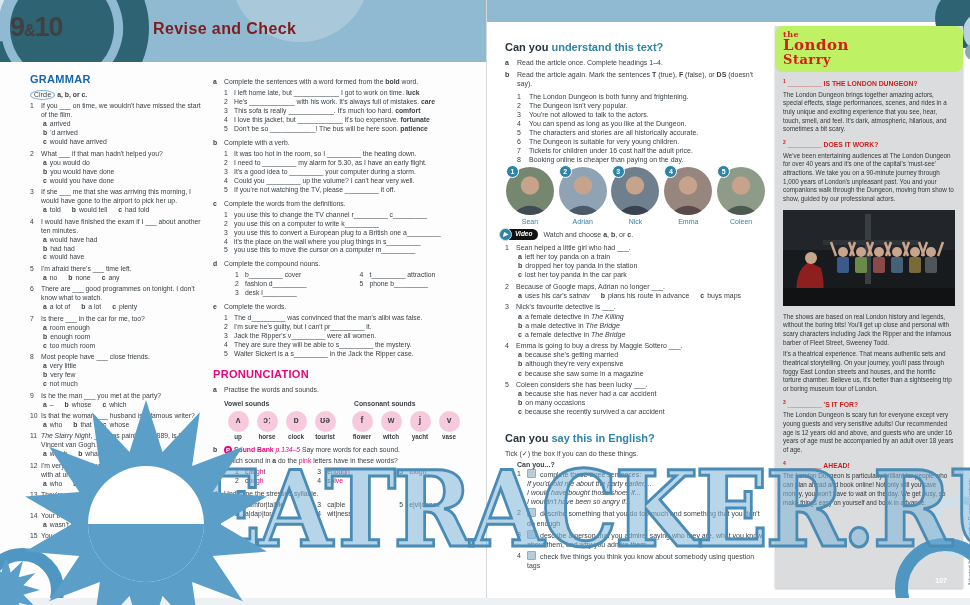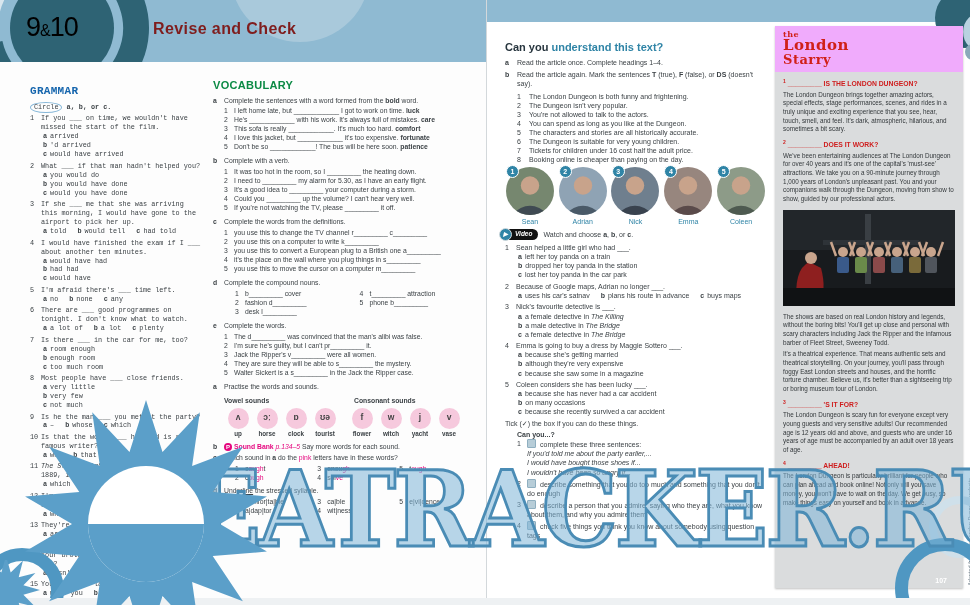--- a/index.html
+++ b/index.html
@@ -8,25 +8,25 @@
   .page{position:absolute;top:0;height:598px;background:#fdfdfd;overflow:hidden;}
   #page-left{left:0;width:486px;}
   #page-right{left:486px;width:484px;background:#fff;border-left:1px solid #d3d8db;}
 
   
   .band{position:absolute;left:0;top:0;width:100%;background:#8fbad2;}
   #hdr-left{height:62px;}
   #hdr-right{height:22px;}
   .hdr-title{position:absolute;left:153px;top:20px;font-size:16px;font-weight:bold;
              color:#7f1d1d;letter-spacing:.4px;}
-  .unit-num{position:absolute;left:26px;top:12px;color:#000000;font-weight:normal;font-size:27px;letter-spacing:-1px;}
+  .unit-num{position:absolute;left:10px;top:12px;color:#404040;font-weight:bold;font-size:27px;letter-spacing:-1px;}
   .unit-num small{font-size:16px;}
 
   
-  #grammar-col{position:absolute;left:30px;top:84px;width:172px;font-family:Liberation Mono, monospace;}
+  #grammar-col{position:absolute;left:30px;top:72px;width:172px;}
   #vocab-col{position:absolute;left:213px;top:78px;width:260px;}
   #right-main{position:absolute;left:18px;top:26px;width:264px;}
   #sidebar{position:absolute;left:288px;top:26px;width:188px;height:562px;background:#dadcdd;
            overflow:hidden;box-shadow:0 1px 2px rgba(0,0,0,.25);}
 
   .h-grammar{color:#1565ad;font-weight:bold;font-size:11px;margin-bottom:4px;letter-spacing:.3px;}
   .h-vocab{color:#0c8a45;font-weight:bold;font-size:11px;margin-bottom:4px;letter-spacing:.3px;}
   .h-pron{color:#e5067e;font-weight:bold;font-size:11px;margin:8px 0 4px;letter-spacing:.3px;}
 
   .small{font-size:6.8px;line-height:1.32;}
@@ -86,21 +86,21 @@
   .vplay{position:absolute;left:-6px;top:-1px;width:11px;height:11px;border-radius:50%;background:#2f84a6;
          border:1px solid #cfd8dc;color:#fff;font-size:6px;text-align:center;line-height:11px;}
 
   .chk{display:inline-block;width:7px;height:7px;background:#b7cdd8;border:1px solid #8fafc0;
        border-radius:1px;margin-right:4px;vertical-align:-1px;}
   .sayitem{display:flex;margin-left:12px;margin-bottom:2px;}
   .sayn{width:10px;flex:none;}
   .sayextra{font-style:italic;}
 
   
-  .sb-logo{background:#f0abfc;height:46px;padding:4px 8px;box-sizing:border-box;margin-bottom:6px;}
+  .sb-logo{background:#bef264;height:46px;padding:4px 8px;box-sizing:border-box;margin-bottom:6px;border-radius:8px;}
   .sb-logo div{color:#d02018;font-family:"DejaVu Serif",serif;font-weight:bold;line-height:1.0;
                letter-spacing:.5px;}
   .sb-body{padding:0 8px;font-size:6.3px;line-height:1.38;color:#33383b;}
   .sb-h{color:#cf1d1d;font-weight:bold;font-size:6.8px;margin:5px 0 2px;}
   .sb-h sup{font-size:5px;}
   .sb-p{margin:0 0 3px;}
   .sb-photo{width:172px;height:96px;margin:3px 0 4px;}
   .credit{position:absolute;right:-2px;bottom:120px;transform:rotate(-90deg);transform-origin:right bottom;
           font-size:5.5px;color:#6a7a85;white-space:nowrap;}
 
@@ -219,21 +219,20 @@
           <span class="qbody">Your brother's been to New Zealand, ___?<div class="opts row"><span class="opt"><b class="ok">a</b>wasn't he</span><span class="opt"><b class="ok">b</b>isn't he</span><span class="opt"><b class="ok">c</b>hasn't he</span></div></span>
         </div>
         <div class="q">
           <span class="qn">15</span>
           <span class="qbody">You won't be late, ___?<div class="opts row"><span class="opt"><b class="ok">a</b>will you</span><span class="opt"><b class="ok">b</b>won't you</span><span class="opt"><b class="ok">c</b>are you</span></div></span>
         </div>
       </div>
   </div>
 
   <div id="vocab-col" class="small">
-    <div class="h-vocab">VOCABULARY</div>
     <div id="vocab-sections">
         <div class="vsec">
           <div class="shead">
             <span class="slet">a</span>
             <span>Complete the sentences with a word formed from the <b>bold</b> word.</span>
           </div>
           <div class="vi">
             <span class="vn">1</span>
             <span class="vtxt">I left home late, but ____________ I got to work on time. <b>luck</b></span>
           </div>
@@ -360,20 +359,21 @@
             <span class="vtxt">They are sure they will be able to s_________ the mystery.</span>
           </div>
           <div class="vi">
             <span class="vn">5</span>
             <span class="vtxt">Walter Sickert is a s_________ in the Jack the Ripper case.</span>
           </div>
         </div>
       </div>
 
     <div>
+      <div class="h-pron">PRONUNCIATION</div>
       <div id="pron-body">
           <div class="shead">
             <span class="slet">a</span>
             <span>Practise the words and sounds.</span>
           </div>
           <div><span class="sgrouplabel" style="width:116px;">Vowel sounds</span><span class="sgrouplabel" style="margin-left:14px;">Consonant sounds</span></div>
           <div class="soundrow">
             <div class="sgroup">
               <div class="scell">
                 <div class="scircle">ʌ</div>
@@ -626,20 +626,21 @@
         <div class="q">
           <span class="qn">5</span>
           <span class="qbody">Coleen considers she has been lucky ___.<div class="opts stack">
               <span class="opt"><b class="ok">a</b>because she has never had a car accident</span>
               <span class="opt"><b class="ok">b</b>on many occasions</span>
               <span class="opt"><b class="ok">c</b>because she recently survived a car accident</span>
             </div></span>
         </div>
       </div>
 
+    <div class="rtitle"><span>Can you </span><span class="acc">say this in English?</span></div>
     <div>Tick (✓) the box if you can do these things.</div>
     <div style="margin-left:12px;font-weight:bold;margin-top:2px;">Can you...?</div>
     <div id="say-items">
         <div class="sayitem">
           <span class="sayn">1</span>
           <span><span class="chk"></span>complete these three sentences:<div class="sayextra">If you'd told me about the party earlier,...</div><div class="sayextra">I would have bought those shoes if...</div><div class="sayextra">I wouldn't have been so angry if...</div></span>
         </div>
         <div class="sayitem">
           <span class="sayn">2</span>
           <span><span class="chk"></span>describe something that you do too much and something that you don't do enough</span>

